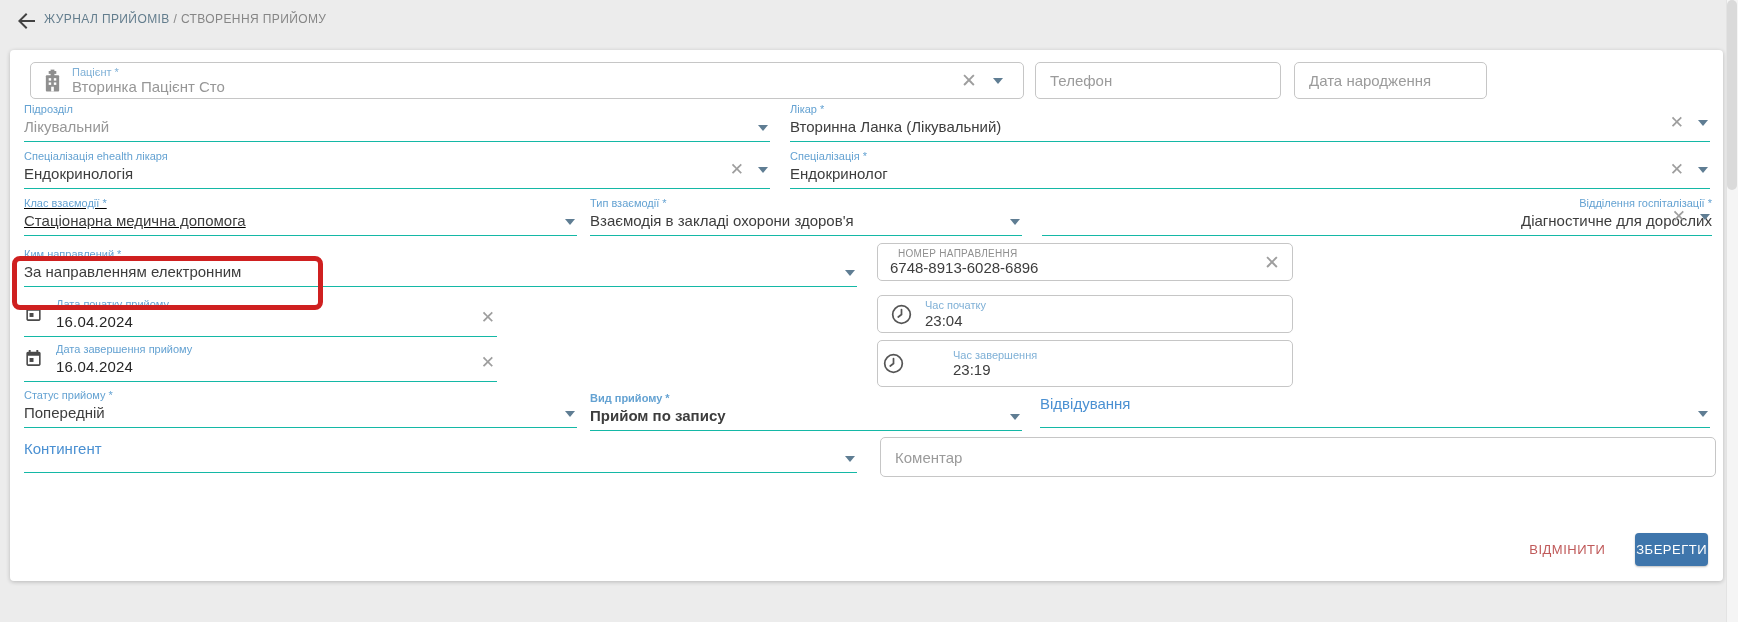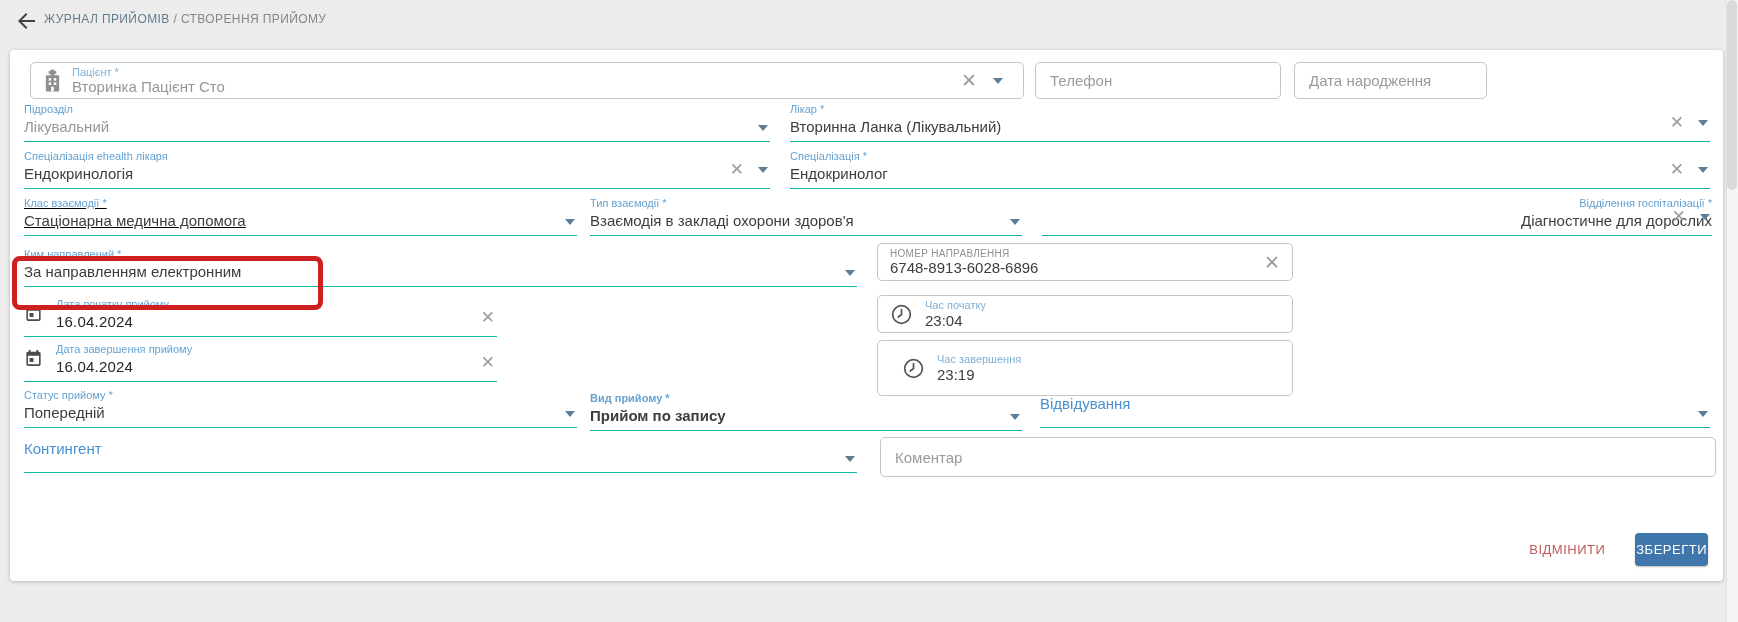--- a/index.html
+++ b/index.html
@@ -16,21 +16,21 @@
   .crumb-sep, .crumb-secondary { color:#868686; }
   
   .card {
     position:absolute; left:10px; top:50px; width:1713px; height:531px;
     background:#fff; border-radius:4px; box-shadow:0 1px 4px rgba(0,0,0,.22);
   }
   
   .box { position:absolute; border:1px solid #c6c6c6; border-radius:5px; background:#fff; display:flex; align-items:center; }
   .box-col { display:flex; flex-direction:column; justify-content:center; line-height:1.15; }
   .box-label { font-size:11px; color:#7fb0d6; }
-  .box-label.gray { color:#8f8f8f; font-size:10px; letter-spacing:.3px; }
+  .box-label.gray { color:#8f8f8f; font-size:10px; letter-spacing:.3px;margin-left:8px; }
   .box-value { font-size:15px; color:#3d3d3d; }
   .box-value.disabled { color:#979797; }
   .box-input { border:none; outline:none; width:100%; height:100%; font-size:15px; padding:0 14px;
                font-family:inherit; color:#3d3d3d; background:transparent; border-radius:5px; }
   .box-input::placeholder { color:#9b9b9b; }
   
   .uf { position:absolute; height:41px; border-bottom:1px solid #14b8a6; }
   .uf-label { font-size:11px; color:#64a2d2; padding-top:2px; line-height:1.25; }
   .uf-value { font-size:15px; color:#3d3d3d; margin-top:1px; white-space:nowrap; }
   .uf-value.disabled { color:#979797; }
@@ -238,21 +238,21 @@
     </span>
     <div class="uf-inner">
       <div class="uf-label">Дата завершення прийому</div>
       <div class="uf-value datev">16.04.2024</div>
     </div>
     <div class="uf-adorn">
         <span class="clear-x">✕</span>
       </div>
   </div>
 
-  <div class="box" style="left:867px; top:290px; width:416px; height:56px; padding:0 24px;">
+  <div class="box" style="left:867px; top:290px; width:416px; height:47px; padding:0 4px;gap:36px;">
     <svg width="23" height="23" viewBox="0 0 24 24" style="margin-right:12px;">
       <circle cx="12" cy="12" r="9.2" fill="none" stroke="#555" stroke-width="1.8"></circle>
       <path d="M12 6.8V12l-3.4 2.6" fill="none" stroke="#555" stroke-width="1.8" stroke-linecap="round"></path>
     </svg>
     <div class="box-col">
       <div class="box-label">Час завершення</div>
       <div class="box-value">23:19</div>
     </div>
   </div>
 

